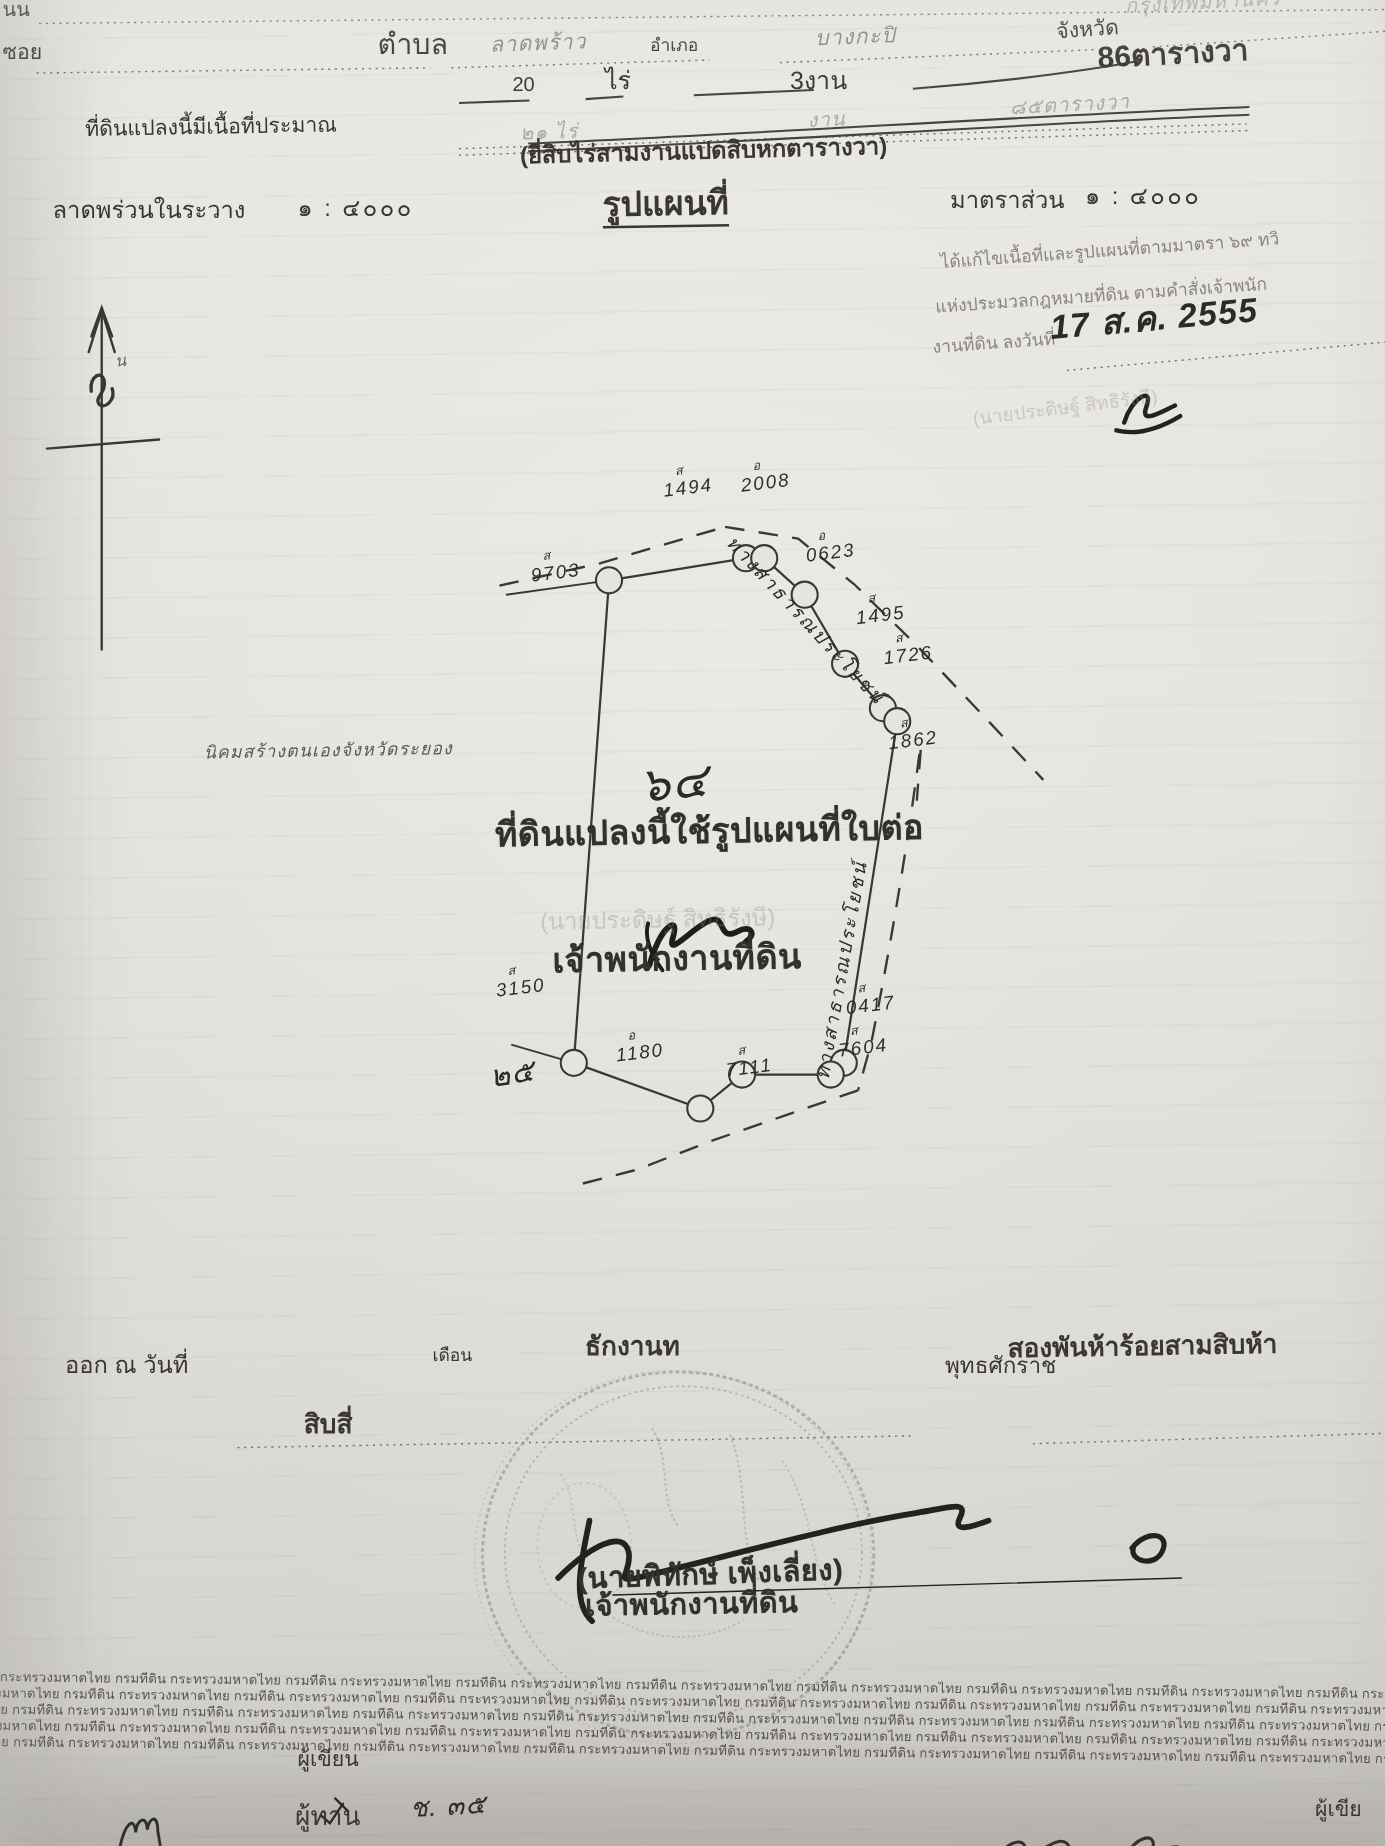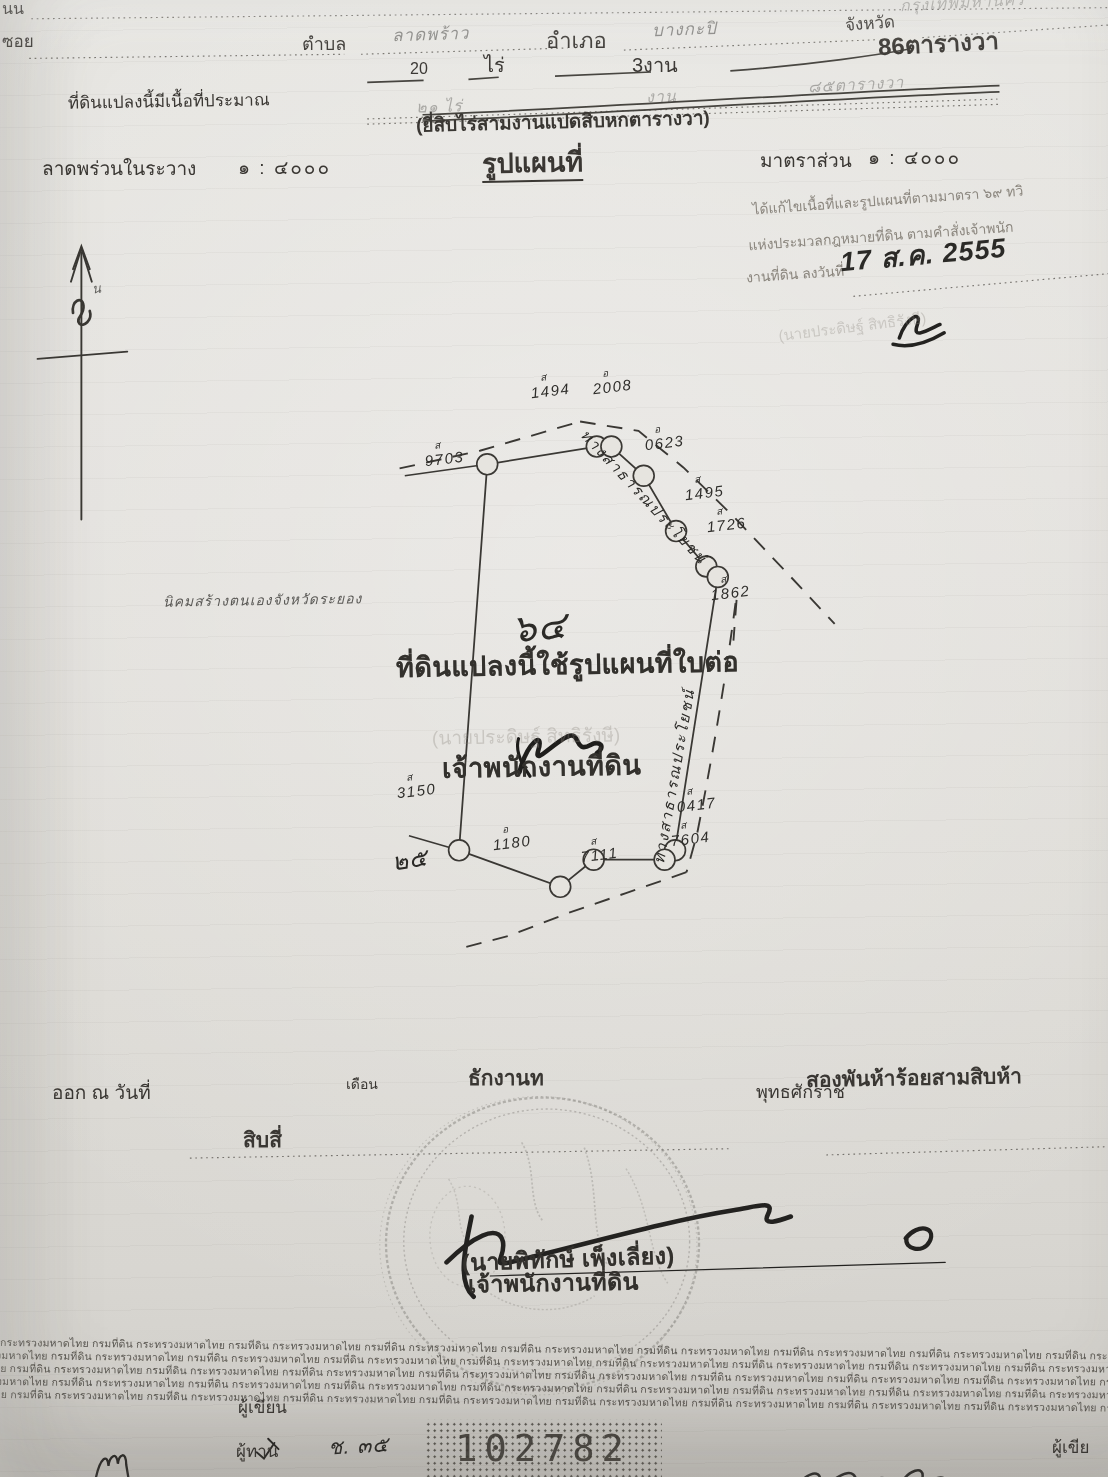--- a/index.html
+++ b/index.html
@@ -158,23 +158,23 @@
       <path d="M862,1425 C870,1408 887,1404 884,1417 C882,1429 897,1412 905,1417" stroke-width="2.4"></path>
       <path d="M1062,1429 L1069,1435 L1078,1420" stroke-width="1.8"></path>
       <path d="M1071,1416 L1081,1427" stroke-width="1.8"></path>
       <path d="M600,1471 C640,1458 692,1458 718,1469" stroke-width="2"></path>
       <path d="M640,1473 C662,1462 692,1464 702,1473" stroke-width="2"></path>
     </g>
   </svg>
 
   <div class="t print" style="left:2px;top:0px;font-size:16px">นน</div>
   <div class="t print" style="left:2px;top:32px;font-size:17px">ซอย</div>
-  <div class="t print" style="left:302px;top:34px;font-size:18px">ตำบล</div>
+  <div class="t print" style="left:302px;top:22px;font-size:23px">ตำบล</div>
   <div class="t hand faint" style="left:392px;top:25px;font-size:17px;transform:rotate(-2deg)">ลาดพร้าว</div>
-  <div class="t print" style="left:546px;top:28px;font-size:22px">อำเภอ</div>
+  <div class="t print" style="left:520px;top:28px;font-size:14px">อำเภอ</div>
   <div class="t hand faint" style="left:652px;top:20px;font-size:17px;transform:rotate(-2deg)">บางกะปิ</div>
   <div class="t print" style="left:845px;top:14px;font-size:17px;transform:rotate(-4deg)">จังหวัด</div>
   <div class="t hand vfaint" style="left:900px;top:-6px;font-size:16px;transform:rotate(-3deg)">กรุงเทพมหานคร</div>
   <div class="t print bold" style="left:878px;top:30px;font-size:24px;transform:rotate(-3deg)">86ตารางวา</div>
   <div class="t print" style="left:410px;top:60px;font-size:16px">20</div>
   <div class="t print" style="left:484px;top:54px;font-size:20px">ไร่</div>
   <div class="t print" style="left:632px;top:54px;font-size:20px">3งาน</div>
   <div class="t print" style="left:68px;top:92px;font-size:17px;transform:rotate(-1deg)">ที่ดินแปลงนี้มีเนื้อที่ประมาณ</div>
   <div class="t hand vfaint" style="left:416px;top:98px;font-size:16px;transform:rotate(-2deg)">๒๑ ไร่</div>
   <div class="t hand vfaint" style="left:646px;top:88px;font-size:16px;transform:rotate(-2deg)">งาน</div>
@@ -229,20 +229,17 @@
 
   <div id="wm">
       <div class="wm-row" style="margin-left: 0px;">กระทรวงมหาดไทย  กรมที่ดิน   กระทรวงมหาดไทย  กรมที่ดิน   กระทรวงมหาดไทย  กรมที่ดิน   กระทรวงมหาดไทย  กรมที่ดิน   กระทรวงมหาดไทย  กรมที่ดิน   กระทรวงมหาดไทย  กรมที่ดิน   กระทรวงมหาดไทย  กรมที่ดิน   กระทรวงมหาดไทย  กรมที่ดิน   กระทรวงมหาดไทย  กรมที่ดิน</div>
       <div class="wm-row" style="margin-left: -41px;">กระทรวงมหาดไทย  กรมที่ดิน   กระทรวงมหาดไทย  กรมที่ดิน   กระทรวงมหาดไทย  กรมที่ดิน   กระทรวงมหาดไทย  กรมที่ดิน   กระทรวงมหาดไทย  กรมที่ดิน   กระทรวงมหาดไทย  กรมที่ดิน   กระทรวงมหาดไทย  กรมที่ดิน   กระทรวงมหาดไทย  กรมที่ดิน   กระทรวงมหาดไทย  กรมที่ดิน</div>
       <div class="wm-row" style="margin-left: -82px;">กระทรวงมหาดไทย  กรมที่ดิน   กระทรวงมหาดไทย  กรมที่ดิน   กระทรวงมหาดไทย  กรมที่ดิน   กระทรวงมหาดไทย  กรมที่ดิน   กระทรวงมหาดไทย  กรมที่ดิน   กระทรวงมหาดไทย  กรมที่ดิน   กระทรวงมหาดไทย  กรมที่ดิน   กระทรวงมหาดไทย  กรมที่ดิน   กระทรวงมหาดไทย  กรมที่ดิน</div>
       <div class="wm-row" style="margin-left: -40px;">กระทรวงมหาดไทย  กรมที่ดิน   กระทรวงมหาดไทย  กรมที่ดิน   กระทรวงมหาดไทย  กรมที่ดิน   กระทรวงมหาดไทย  กรมที่ดิน   กระทรวงมหาดไทย  กรมที่ดิน   กระทรวงมหาดไทย  กรมที่ดิน   กระทรวงมหาดไทย  กรมที่ดิน   กระทรวงมหาดไทย  กรมที่ดิน   กระทรวงมหาดไทย  กรมที่ดิน</div>
       <div class="wm-row" style="margin-left: -81px;">กระทรวงมหาดไทย  กรมที่ดิน   กระทรวงมหาดไทย  กรมที่ดิน   กระทรวงมหาดไทย  กรมที่ดิน   กระทรวงมหาดไทย  กรมที่ดิน   กระทรวงมหาดไทย  กรมที่ดิน   กระทรวงมหาดไทย  กรมที่ดิน   กระทรวงมหาดไทย  กรมที่ดิน   กระทรวงมหาดไทย  กรมที่ดิน   กระทรวงมหาดไทย  กรมที่ดิน</div>
     </div>
 
   <div class="t print" style="left:238px;top:1398px;font-size:17px">ผู้เขียน</div>
-  <div class="t print" style="left:236px;top:1442px;font-size:17px">ผู้ทาน</div>
+  <div class="t print" style="left:236px;top:1442px;font-size:21px">ผู้ทาน</div>
   <div class="t hand" style="left:328px;top:1434px;font-size:21px;transform:rotate(-3deg)">ช. ๓๕</div>
-  <div id="serialbox">
-    <span>102782</span>
-  </div>
   <div class="t print" style="left:1052px;top:1438px;font-size:17px">ผู้เขีย</div>
 
 </div>
 
 </body></html>

